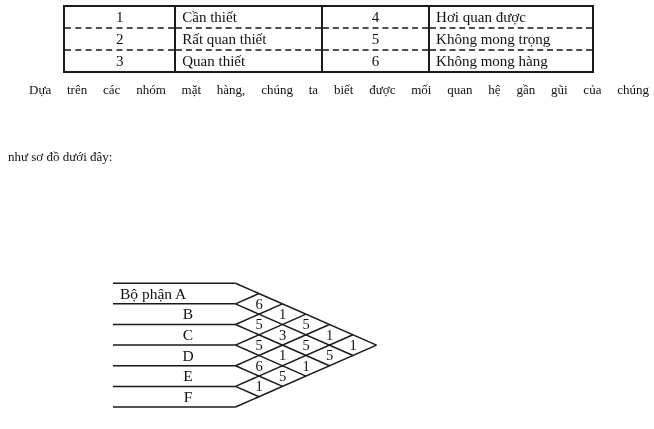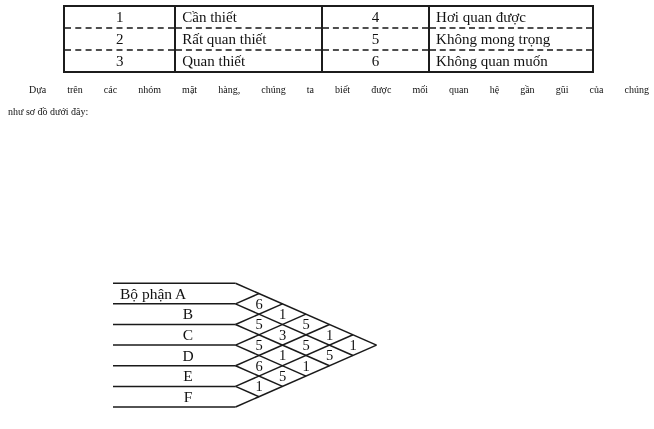--- a/index.html
+++ b/index.html
@@ -49,30 +49,31 @@
   .col-t1 { width: 145px; }
   .col-n2 { width: 106px; }
   .col-t2 { width: 162px; }
 
   
   .para {
     position: absolute;
     left: 8px;
     top: 79px;
     width: 641px;
-    font-size: 10px;
+    font-size: 13px;
     line-height: 21.5px;
   }
   .para .line1 {
     text-indent: 21px;
     text-align: justify;
     text-align-last: justify;
   }
   .para .line2 {
     text-align: left;
+    margin-top: 45px;
   }
 
   
   svg.rel-diagram {
     position: absolute;
     left: 0;
     top: 0;
     width: 654px;
     height: 429px;
   }
@@ -113,21 +114,21 @@
         <tr>
           <td class="num">2</td>
           <td class="label">Rất quan thiết</td>
           <td class="num">5</td>
           <td class="label">Không mong trọng</td>
         </tr>
         <tr>
           <td class="num">3</td>
           <td class="label">Quan thiết</td>
           <td class="num">6</td>
-          <td class="label">Không quan muốn</td>
+          <td class="label">Không mong hàng</td>
         </tr>
       </tbody>
   </table>
 </div>
 
 <div class="para">
   <div class="line1">Dựa trên các nhóm mặt hàng, chúng ta biết được mối quan hệ gần gũi của chúng</div>
   <div class="line2">như sơ đồ dưới đây:</div>
 </div>
 

